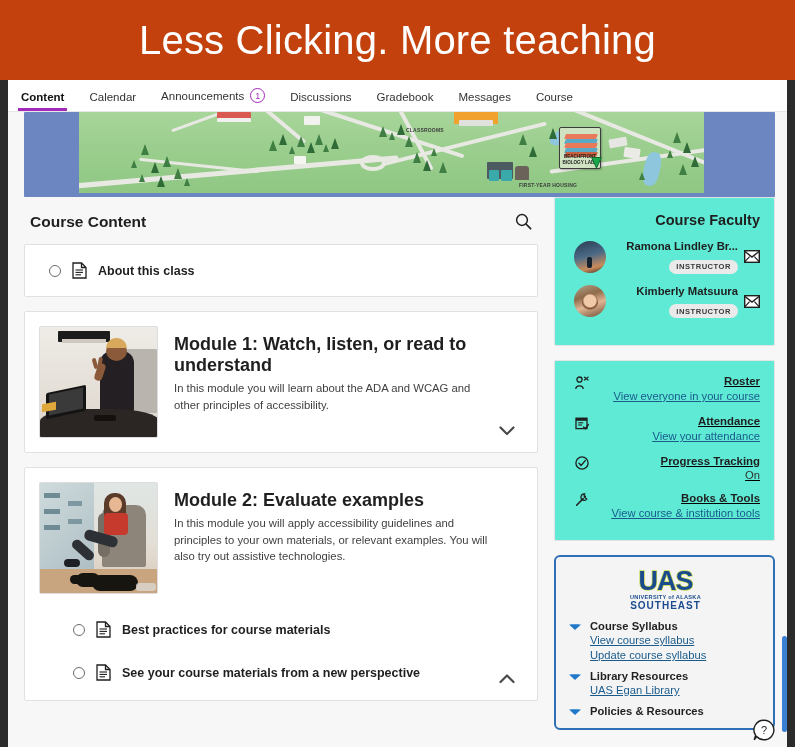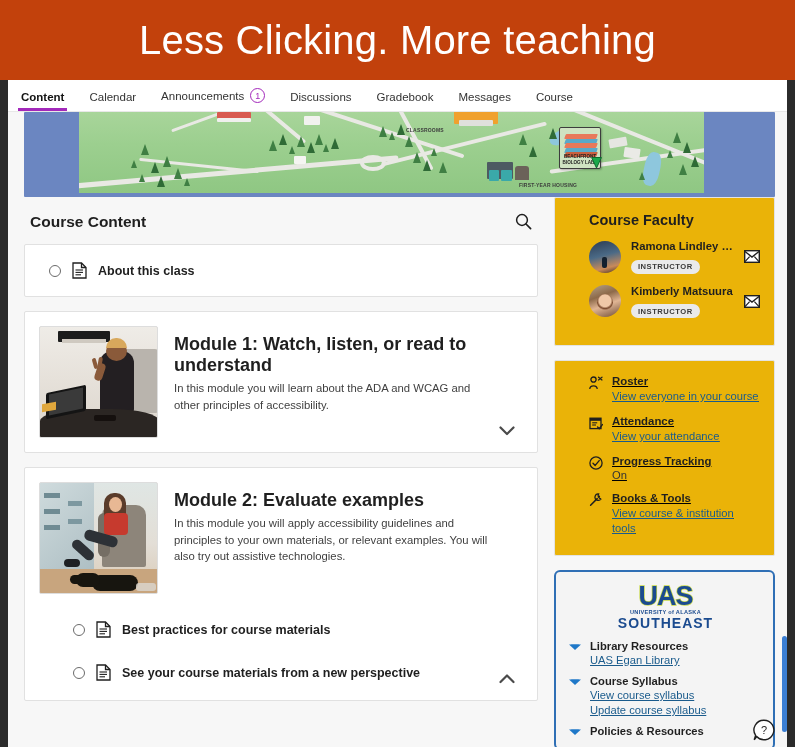--- a/index.html
+++ b/index.html
@@ -146,23 +146,24 @@
     cursor: pointer; line-height: 0; padding: 4px;
   }
   .module-children { border-top: 0px; padding: 0 0 6px 0; }
   .child-row {
     display: flex; align-items: center; gap: 11px;
     padding: 13px 16px 13px 48px;
   }
 
   
   .panel {
-    background: #eab308; border: 1px solid #e3e3e3;
-    border-radius: 2px; padding: 14px 14px 16px 34px;
+    background: #5eead4; border: 1px solid #e3e3e3;
+    border-radius: 2px; padding: 14px 14px 16px 19px;
     margin-bottom: 14px;
+    text-align: right;
   }
   .panel-title { font-size: 14.5px; font-weight: bold; color: #1f1f1f; margin-bottom: 12px; }
   .faculty-row { display: flex; align-items: center; margin-bottom: 11px; }
   .avatar {
     width: 32px; height: 32px; border-radius: 50%; flex: none;
     overflow: hidden; position: relative; margin-right: 10px;
   }
   .av1 { background: linear-gradient(165deg,#2a3a52 0%,#4b6a86 45%,#c98a5a 78%,#3a2a20 100%); }
   .av2 { background: linear-gradient(160deg,#b6a489 0%,#8d6a4a 35%,#e0b594 60%,#6c4a33 100%); }
   .av1::after {
@@ -201,21 +202,21 @@
     background: #f4f4f4; border: 2px solid #2f6fb5;
     border-radius: 6px; padding: 11px 10px 10px 12px;
   }
   .uas-logo { text-align: center; margin-bottom: 9px; }
   .uas-word {
     font-size: 27px; font-weight: bold; color: #1b4b8f;
     letter-spacing: -1px; line-height: 26px;
     -webkit-text-stroke: 1.4px #c8d94a; paint-order: stroke fill;
   }
   .uas-sub1 { font-size: 5.6px; font-weight: bold; color: #1b4b8f; letter-spacing: .3px; }
-  .uas-sub2 { font-size: 14px; font-weight: bold; color: #1b4b8f; letter-spacing: 1px; text-align: center; }
+  .uas-sub2 { font-size: 10px; font-weight: bold; color: #1b4b8f; letter-spacing: 1px; text-align: center; }
   .uas-item { display: flex; gap: 7px; margin-bottom: 7px; }
   .uas-ic { flex: none; width: 15px; line-height: 0; padding-top: 3px; }
   .uas-label { font-size: 11.2px; font-weight: bold; color: #1f1f1f; margin-bottom: 1px; }
 
   
   .vscroll {
     position: absolute; right: 0px; top: 32px; width: 5px; height: 635px;
     background: transparent;
   }
   .vthumb {
@@ -586,35 +587,35 @@
               <div class="uas-sub2">SOUTHEAST</div>
             </div>
 
             <div class="uas-item">
               <div class="uas-ic">
                 <svg width="14" height="8" viewBox="0 0 14 8">
                   <path d="M1 1.5 C4 1 10 1 13 1.5 L7 7 Z" fill="#1f78c8"></path>
                 </svg>
               </div>
               <div>
-                <div class="uas-label">Library Resources</div>
-                <a class="da-link">UAS Egan Library</a>
+                <div class="uas-label">Course Syllabus</div>
+                <a class="da-link">View course syllabus</a>
+                <a class="da-link">Update course syllabus</a>
               </div>
             </div>
 
             <div class="uas-item">
               <div class="uas-ic">
                 <svg width="14" height="8" viewBox="0 0 14 8">
                   <path d="M1 1.5 C4 1 10 1 13 1.5 L7 7 Z" fill="#1f78c8"></path>
                 </svg>
               </div>
               <div>
-                <div class="uas-label">Course Syllabus</div>
-                <a class="da-link">View course syllabus</a>
-                <a class="da-link">Update course syllabus</a>
+                <div class="uas-label">Library Resources</div>
+                <a class="da-link">UAS Egan Library</a>
               </div>
             </div>
 
             <div class="uas-item" style="margin-bottom:0;">
               <div class="uas-ic">
                 <svg width="14" height="8" viewBox="0 0 14 8">
                   <path d="M1 1.5 C4 1 10 1 13 1.5 L7 7 Z" fill="#1f78c8"></path>
                 </svg>
               </div>
               <div>

